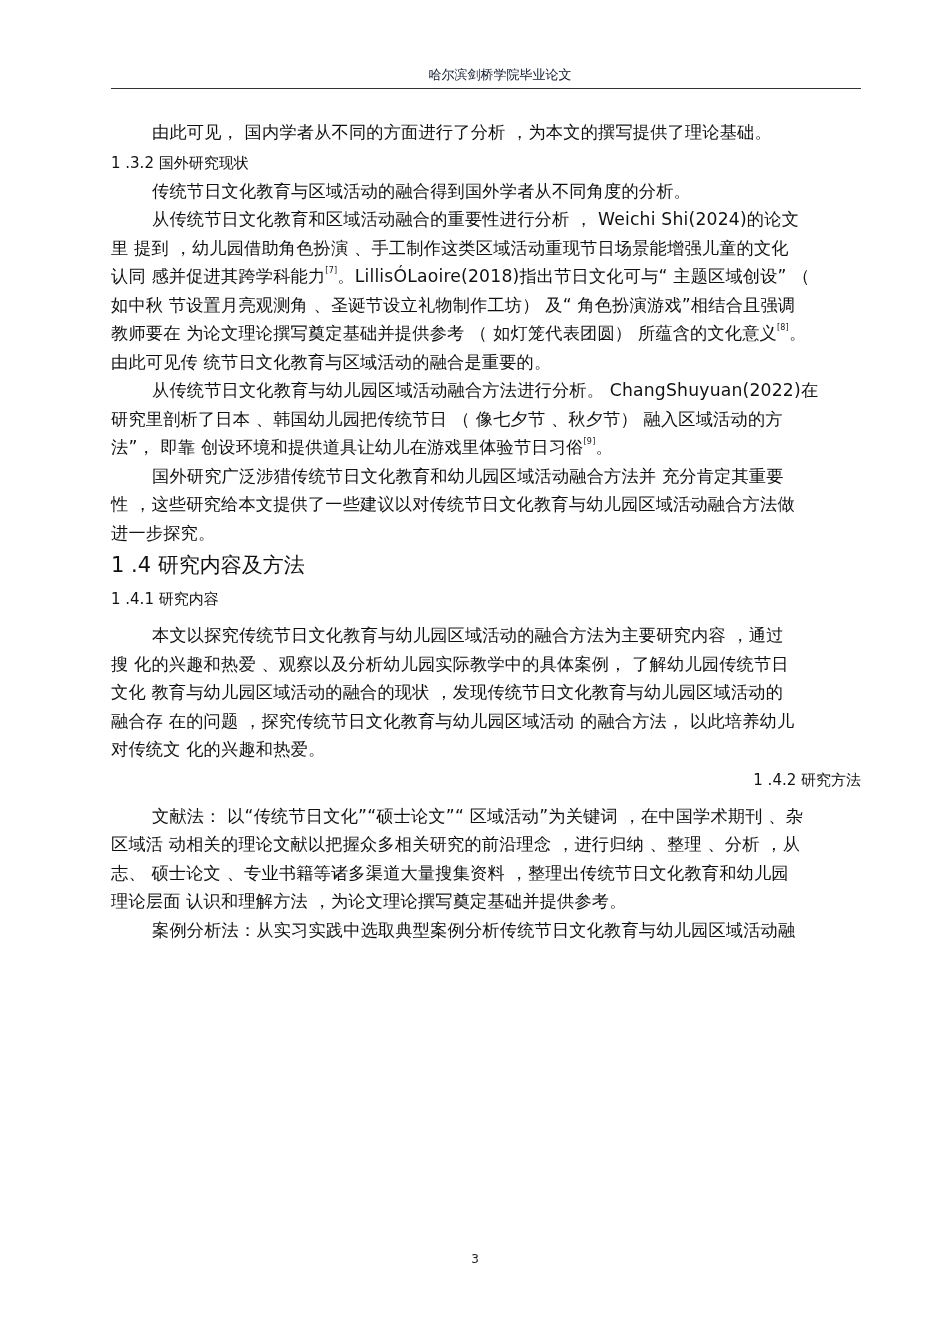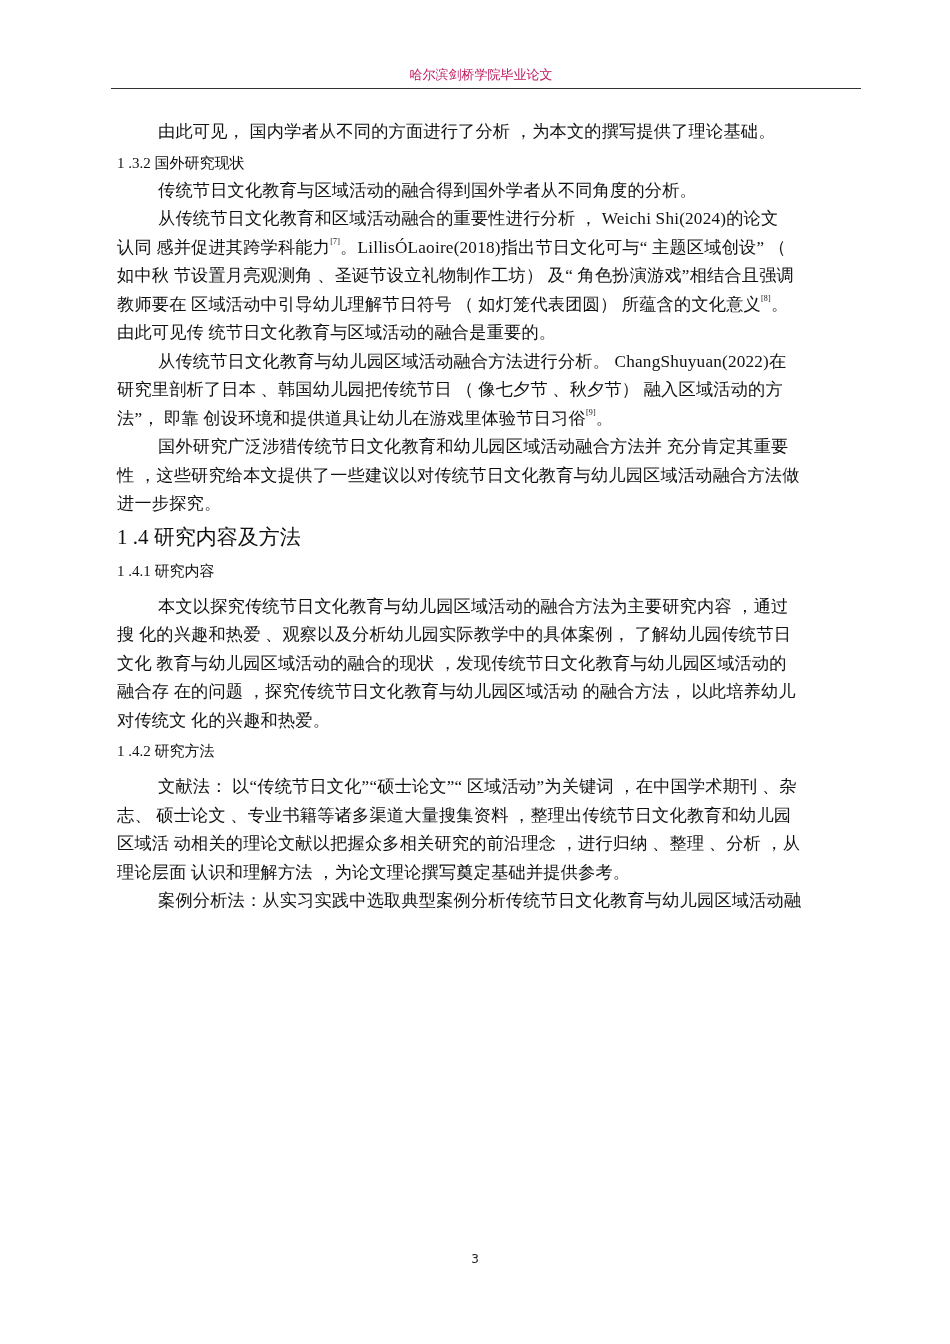--- a/index.html
+++ b/index.html
@@ -1,22 +1,22 @@
 <!DOCTYPE html>
 <html><head>
 <meta charset="utf-8">
 <style>
   html, body { margin: 0; padding: 0; background: #ffffff; }
   body { width: 950px; height: 1344px; position: relative; overflow: hidden;
          font-family: "DejaVu Sans", "Liberation Sans", sans-serif; color: #111; }
-  .header { position: absolute; left: 106px; top: 66px; width: 750px; height: 22px;
-            text-align: center; font-size: 13px; color: #be185d; }
+  .header { position: absolute; left: 125px; top: 66px; width: 750px; height: 22px;
+            text-align: center; font-size: 13px; color: #0f172a; }
   .header-rule { position: absolute; left: 111px; top: 88px; width: 750px; height: 0;
                  border-top: 1px solid #333; }
-  .body { position: absolute; left: 117px; top: 118px; width: 750px; font-family: Liberation Serif, serif; }
+  .body { position: absolute; left: 111px; top: 118px; width: 750px; }
   .line { font-size: 17.2px; line-height: 28.5px; height: 28.5px; white-space: nowrap;
           letter-spacing: 0.2px; }
   .indent { padding-left: 41px; }
   .h3 { font-size: 15px; line-height: 28px; height: 28px; white-space: nowrap; margin-top: 2px; }
   .h2 { font-size: 21px; line-height: 36px; height: 36px; white-space: nowrap; margin-top: 0; }
   sup { font-size: 8px; vertical-align: 9px; line-height: 0; }
   .page-number { position: absolute; left: 0; width: 950px; top: 1252px; text-align: center;
                  font-size: 12px; color: #222; }
 </style>
 </head>
@@ -26,45 +26,46 @@
 <div class="header-rule"></div>
 
 <div class="body">
   <div class="line indent">由此可见， 国内学者从不同的方面进行了分析 ，为本文的撰写提供了理论基础。</div>
 
   <div class="h3">1 .3.2  国外研究现状</div>
 
   <div class="line indent">传统节日文化教育与区域活动的融合得到国外学者从不同角度的分析。</div>
 
   <div class="line indent">从传统节日文化教育和区域活动融合的重要性进行分析 ， Weichi Shi(2024)的论文</div>
+  <div class="line">里 提到 ，幼儿园借助角色扮演 、手工制作这类区域活动重现节日场景能增强儿童的文化</div>
   <div class="line"><span>认同 感并促进其跨学科能力</span><sup>[7]</sup><span>。LillisÓLaoire(2018)指出节日文化可与“ 主题区域创设” （</span></div>
   <div class="line">如中秋 节设置月亮观测角 、圣诞节设立礼物制作工坊） 及“ 角色扮演游戏”相结合且强调</div>
-  <div class="line"><span>教师要在 区域活动中引导幼儿理解节日符号 （ 如灯笼代表团圆） 所蕴含的文化意义</span><sup>[8]</sup><span>。</span></div>
+  <div class="line"><span>教师要在 为论文理论撰写奠定基础并提供参考 （ 如灯笼代表团圆） 所蕴含的文化意义</span><sup>[8]</sup><span>。</span></div>
   <div class="line">由此可见传 统节日文化教育与区域活动的融合是重要的。</div>
 
   <div class="line indent">从传统节日文化教育与幼儿园区域活动融合方法进行分析。 ChangShuyuan(2022)在</div>
   <div class="line">研究里剖析了日本 、韩国幼儿园把传统节日 （ 像七夕节 、秋夕节） 融入区域活动的方</div>
   <div class="line"><span>法”， 即靠 创设环境和提供道具让幼儿在游戏里体验节日习俗</span><sup>[9]</sup><span>。</span></div>
 
   <div class="line indent">国外研究广泛涉猎传统节日文化教育和幼儿园区域活动融合方法并 充分肯定其重要</div>
   <div class="line">性 ，这些研究给本文提供了一些建议以对传统节日文化教育与幼儿园区域活动融合方法做</div>
   <div class="line">进一步探究。</div>
 
   <div class="h2">1 .4  研究内容及方法</div>
   <div class="h3" style="margin-bottom:8px;">1 .4.1  研究内容</div>
 
   <div class="line indent">本文以探究传统节日文化教育与幼儿园区域活动的融合方法为主要研究内容 ，通过</div>
   <div class="line">搜 化的兴趣和热爱 、观察以及分析幼儿园实际教学中的具体案例， 了解幼儿园传统节日</div>
   <div class="line">文化 教育与幼儿园区域活动的融合的现状 ，发现传统节日文化教育与幼儿园区域活动的</div>
   <div class="line">融合存 在的问题 ，探究传统节日文化教育与幼儿园区域活动 的融合方法， 以此培养幼儿</div>
   <div class="line">对传统文 化的兴趣和热爱。</div>
 
-  <div class="h3" style="margin-bottom:8px;">1 .4.2  研究方法</div>
+  <div class="h3" style="margin-bottom:8px;text-align:right;">1 .4.2  研究方法</div>
 
   <div class="line indent">文献法： 以“传统节日文化”“硕士论文”“ 区域活动”为关键词 ，在中国学术期刊 、杂</div>
+  <div class="line">区域活  动相关的理论文献以把握众多相关研究的前沿理念 ，进行归纳 、整理 、分析 ，从</div>
   <div class="line">志、 硕士论文 、专业书籍等诸多渠道大量搜集资料 ，整理出传统节日文化教育和幼儿园</div>
-  <div class="line">区域活  动相关的理论文献以把握众多相关研究的前沿理念 ，进行归纳 、整理 、分析 ，从</div>
   <div class="line">理论层面  认识和理解方法 ，为论文理论撰写奠定基础并提供参考。</div>
 
   <div class="line indent">案例分析法：从实习实践中选取典型案例分析传统节日文化教育与幼儿园区域活动融</div>
 </div>
 
 <div class="page-number">3</div>
 
 </body></html>

